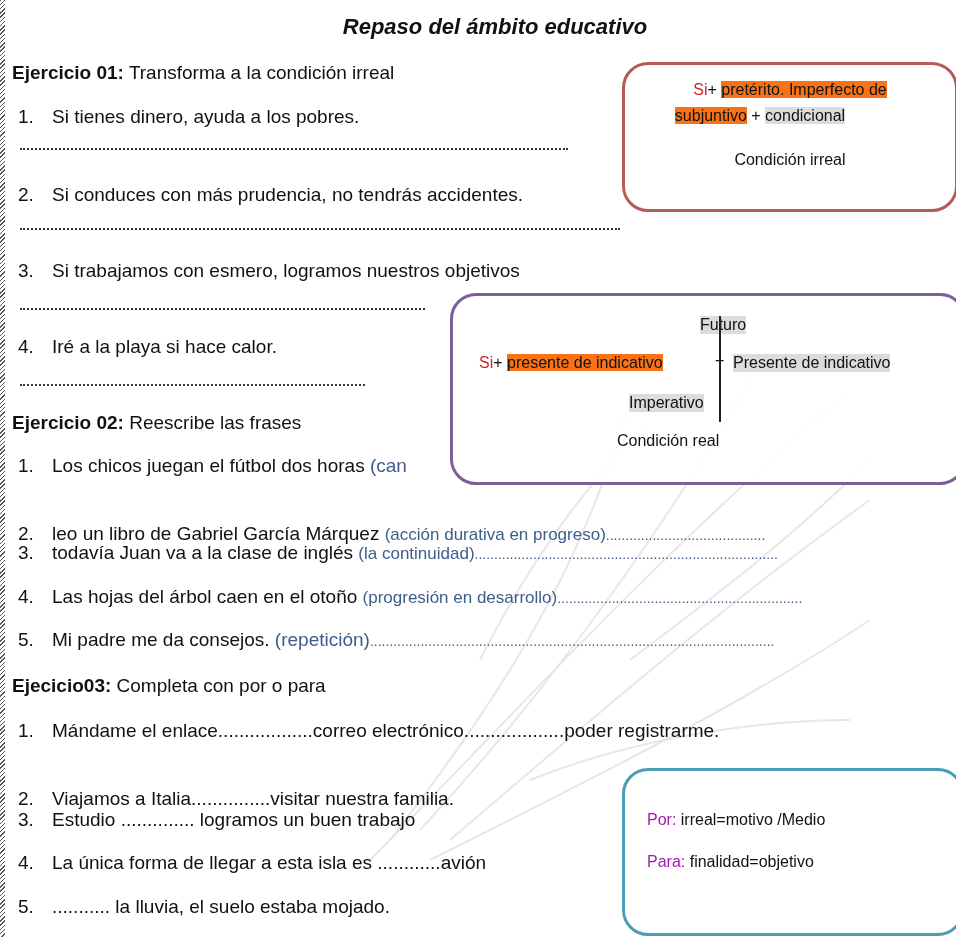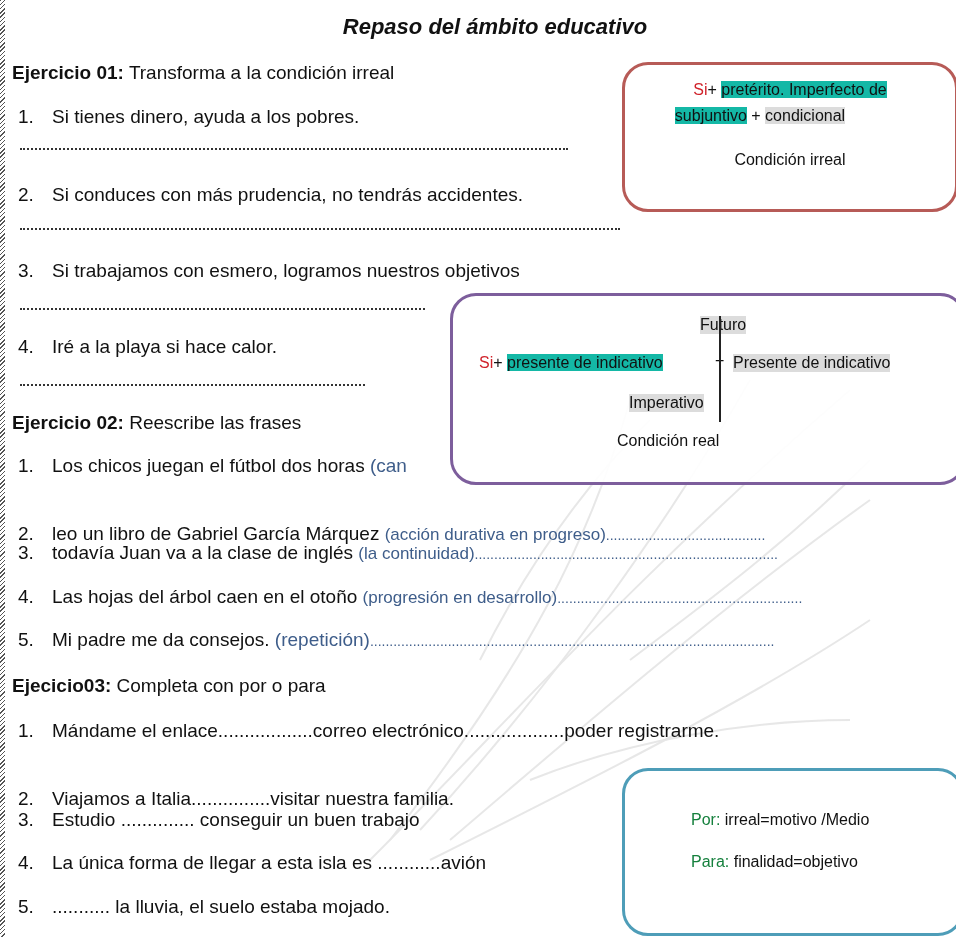--- a/index.html
+++ b/index.html
@@ -17,24 +17,24 @@
     pointer-events: none; opacity: 0.55;
   }
   .abs { position: absolute; white-space: nowrap; }
   .title { left: 0; width: 990px; text-align: center; top: 14px; font-size: 22px; font-style: italic; font-weight: bold; }
   .heading { left: 12px; font-size: 19px; }
   .heading b { font-weight: bold; }
   .item { left: 18px; font-size: 19px; }
   .item .num { display: inline-block; width: 34px; }
   .dots { left: 20px; height: 2px; border-bottom: 2px dotted #333; }
   .hint { color: #3e5d8a; }
-  .hl-yellow { background: #14b8a6; }
+  .hl-yellow { background: #f97316; }
   .hl-gray { background: #dcdcdc; }
   .red { color: #d0222a; }
-  .blue-lbl { color: #15803d; margin-left: 44px; }
+  .blue-lbl { color: #a21caf; }
   .box { position: absolute; border-radius: 26px; background: rgba(255,255,255,0.92); }
   .box-irreal { left: 622px; top: 62px; width: 330px; height: 144px; border: 3px solid #b75b57; }
   .box-real { left: 450px; top: 293px; width: 510px; height: 186px; border: 3px solid #7d5e9c; }
   .box-porpara { left: 622px; top: 768px; width: 336px; height: 162px; border: 3px solid #4e9db8; }
   .box-text { position: absolute; font-size: 16px; white-space: nowrap; }
   .bracket { position: absolute; border-left: 2px solid #222; }
 </style>
 </head>
 <body>
 
@@ -99,21 +99,21 @@
 <div class="abs item" style="top:542px;"><span class="num">3.</span><span>todavía Juan va  a la clase de inglés</span> <span class="hint" style="font-size:17px;">(la continuidad)</span><span class="hint" style="font-size:14px;">..............................................................................</span></div>
 <div class="abs item" style="top:586px;"><span class="num">4.</span><span>Las hojas del árbol caen en el otoño </span> <span class="hint" style="font-size:17px;">(progresión en desarrollo)</span><span class="hint" style="font-size:14px;">...............................................................</span></div>
 <div class="abs item" style="top:629px;"><span class="num">5.</span><span>Mi padre me da consejos.</span> <span class="hint">(repetición)</span><span class="hint" style="font-size:14px;">........................................................................................................</span></div>
 
 <div class="abs heading" style="top:675px;">
   <b>Ejecicio03:</b>
   <span>Completa con por o para</span>
 </div>
 <div class="abs item" style="top:720px;"><span class="num">1.</span><span>Mándame el enlace..................correo electrónico...................poder registrarme.</span></div>
 <div class="abs item" style="top:788px;"><span class="num">2.</span><span>Viajamos a Italia...............visitar nuestra familia.</span></div>
-<div class="abs item" style="top:809px;"><span class="num">3.</span><span>Estudio .............. conseguir un buen trabajo</span></div>
+<div class="abs item" style="top:809px;"><span class="num">3.</span><span>Estudio .............. logramos un buen trabajo</span></div>
 <div class="abs item" style="top:852px;"><span class="num">4.</span><span>La única forma de llegar a esta isla es ............avión</span></div>
 <div class="abs item" style="top:896px;"><span class="num">5.</span><span>........... la lluvia, el suelo estaba mojado.</span></div>
 
 <div class="box box-porpara">
   <div class="box-text" style="left:22px; top:40px;">
     <span class="blue-lbl">Por:</span><span> irreal=motivo /Medio</span>
   </div>
   <div class="box-text" style="left:22px; top:82px;">
     <span class="blue-lbl">Para:</span><span> finalidad=objetivo</span>
   </div>

